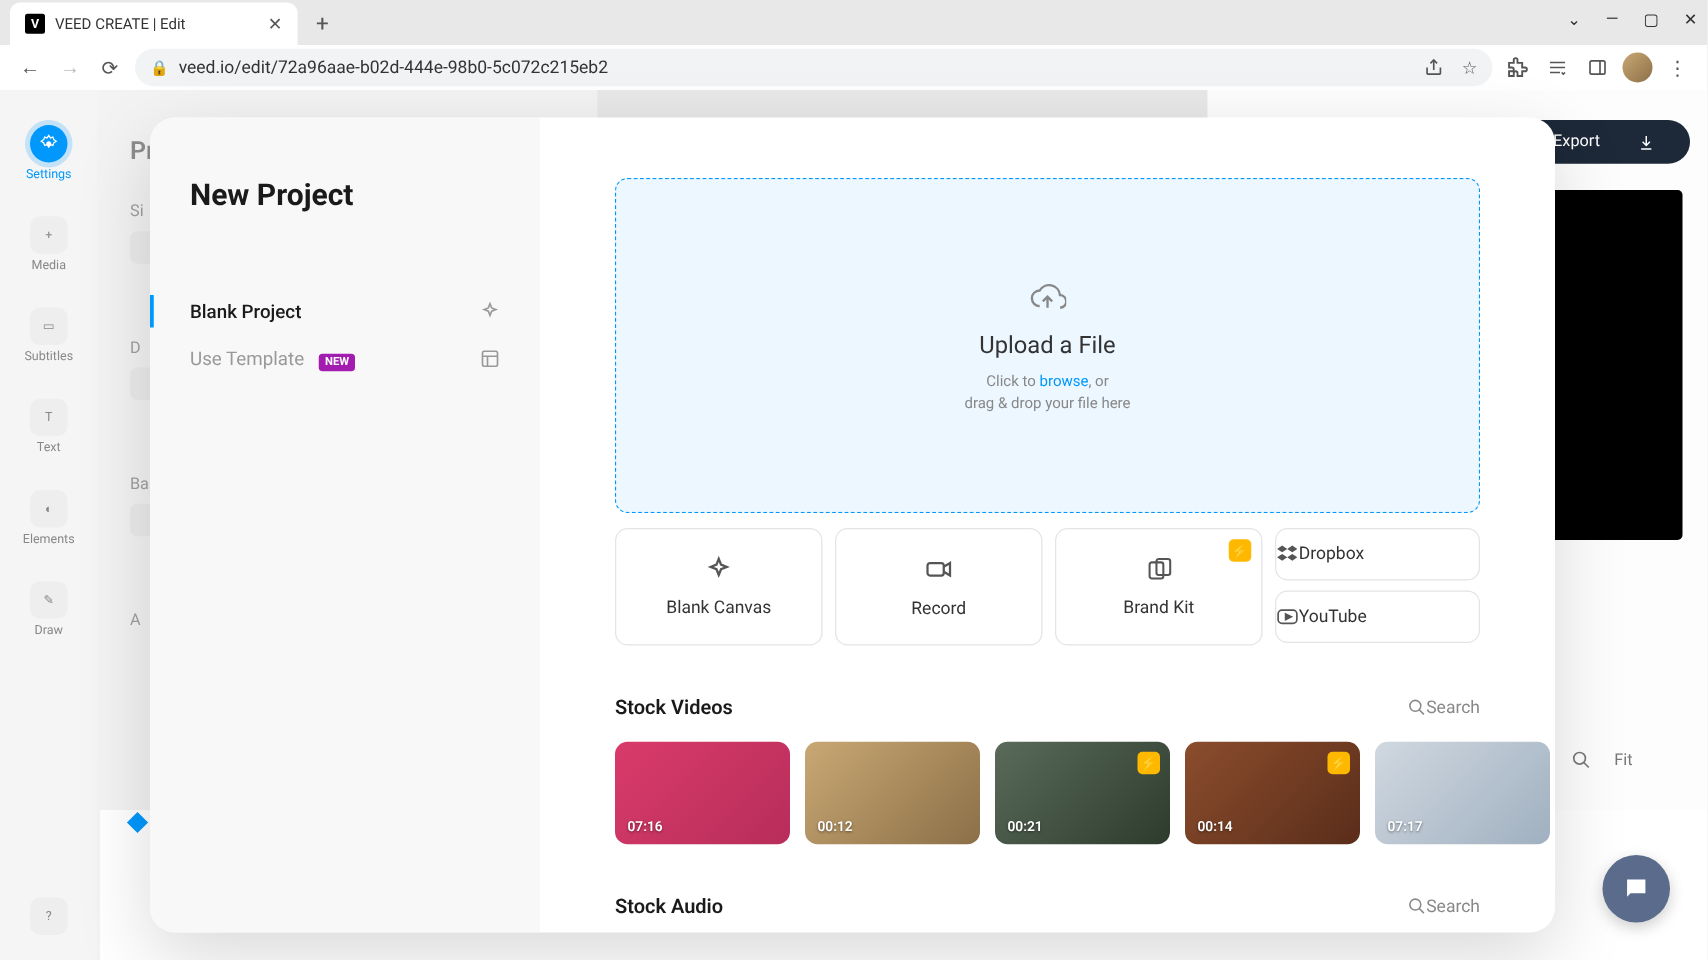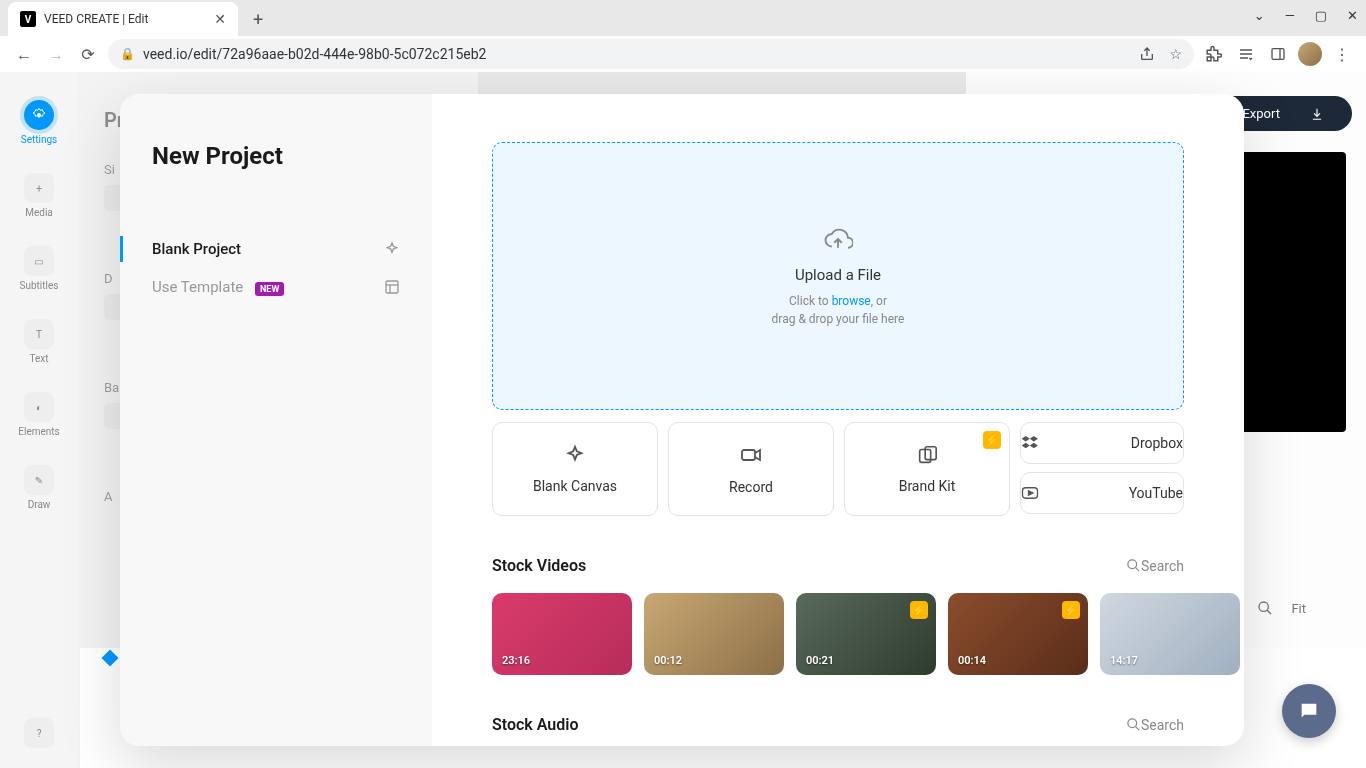--- a/index.html
+++ b/index.html
@@ -51,30 +51,30 @@
 .side-item { display: flex; align-items: center; justify-content: space-between; padding: 10px 0; font-size: 15px; cursor: pointer; }
 .side-item.active { color: #1a1a1a; font-weight: 500; position: relative; gap: 48px; }
 .side-item.active::before { content: ""; position: absolute; left: -32px; top: 6px; bottom: 6px; width: 3px; background: #0098fd; }
 .side-item.inactive { color: #999; }
 .new-badge { background: #a21caf; color: #fff; font-size: 9px; font-weight: 700; padding: 2px 5px; border-radius: 3px; margin-left: 8px; }
 .side-icon { color: #999; font-size: 16px; }
 
 .modal-main { flex: 1; padding: 48px 60px 0 60px; overflow-y: auto; }
 .dropzone { border: 1.5px dashed #0098fd; background: #edf7ff; border-radius: 10px; height: 268px; display: flex; flex-direction: column; align-items: center; justify-content: center; color: #555; }
 .dropzone .cloud { color: #888; font-size: 28px; margin-bottom: 12px; }
-.dropzone .title { font-size: 15px; color: #333; margin-bottom: 8px; }
+.dropzone .title { font-size: 19px; color: #333; margin-bottom: 8px; }
 .dropzone .sub { font-size: 12px; color: #888; text-align: center; line-height: 1.5; }
 .dropzone .sub a { color: #0098fd; }
 
 .option-row { display: flex; gap: 10px; margin-top: 12px; }
 .option-card { flex: 1; border: 1px solid #e4e4e7; border-radius: 10px; height: 94px; display: flex; flex-direction: column; align-items: center; justify-content: center; gap: 12px; font-size: 14px; color: #333; position: relative; cursor: pointer; }
 .option-card .ico { font-size: 22px; color: #555; }
 .bolt-badge { position: absolute; top: 8px; right: 8px; width: 18px; height: 18px; background: #ffb800; border-radius: 4px; display: flex; align-items: center; justify-content: center; color: #fff; font-size: 11px; }
 .mini-col { display: flex; flex-direction: column; gap: 8px; flex: 1; }
-.mini-card { border: 1px solid #e4e4e7; border-radius: 10px; height: 42px; display: flex; align-items: center; justify-content: space-between; gap: 0; font-size: 14px; color: #333; cursor: pointer; }
+.mini-card { border: 1px solid #e4e4e7; border-radius: 10px; height: 42px; display: flex; align-items: center; justify-content: flex-start; gap: 0; font-size: 14px; color: #333; cursor: pointer; }
 .mini-card .ico { font-size: 16px; color: #555; }
 
 .section-head { display: flex; align-items: center; justify-content: space-between; margin-top: 40px; margin-bottom: 18px; }
 .section-head h3 { font-size: 16px; font-weight: 600; color: #1a1a1a; }
 .search-link { display: flex; align-items: center; gap: 0; color: #888; font-size: 14px; }
 
 .thumb-row { display: flex; gap: 12px; }
 .thumb { width: 140px; height: 82px; border-radius: 10px; position: relative; flex-shrink: 0; background-size: cover; }
 .thumb .dur { position: absolute; left: 10px; bottom: 8px; color: #fff; font-size: 11px; font-weight: 600; text-shadow: 0 1px 2px rgba(0,0,0,0.5); }
 .thumb .bolt { position: absolute; top: 8px; right: 8px; width: 18px; height: 18px; background: #ffb800; border-radius: 4px; display: flex; align-items: center; justify-content: center; color: #fff; font-size: 11px; }
@@ -319,35 +319,35 @@
               <circle cx="10" cy="10" r="7"></circle>
               <line x1="21" y1="21" x2="15" y2="15"></line>
             </svg>
         </span>
         <span>Search</span>
       </div>
     </div>
 
     <div class="thumb-row">
       <div class="thumb t1">
-        <span class="dur">23:16</span>
+        <span class="dur">07:16</span>
       </div>
       <div class="thumb t2">
         <span class="dur">00:12</span>
       </div>
       <div class="thumb t3">
         <span class="bolt">⚡</span>
         <span class="dur">00:21</span>
       </div>
       <div class="thumb t4">
         <span class="bolt">⚡</span>
         <span class="dur">00:14</span>
       </div>
       <div class="thumb t5">
-        <span class="dur">14:17</span>
+        <span class="dur">07:17</span>
       </div>
     </div>
 
     <div class="section-head">
       <h3>Stock Audio</h3>
       <div class="search-link">
         <span>
           <svg width="15" height="15" viewBox="0 0 24 24" fill="none" stroke="currentColor" stroke-width="2">
               <circle cx="10" cy="10" r="7"></circle>
               <line x1="21" y1="21" x2="15" y2="15"></line>

